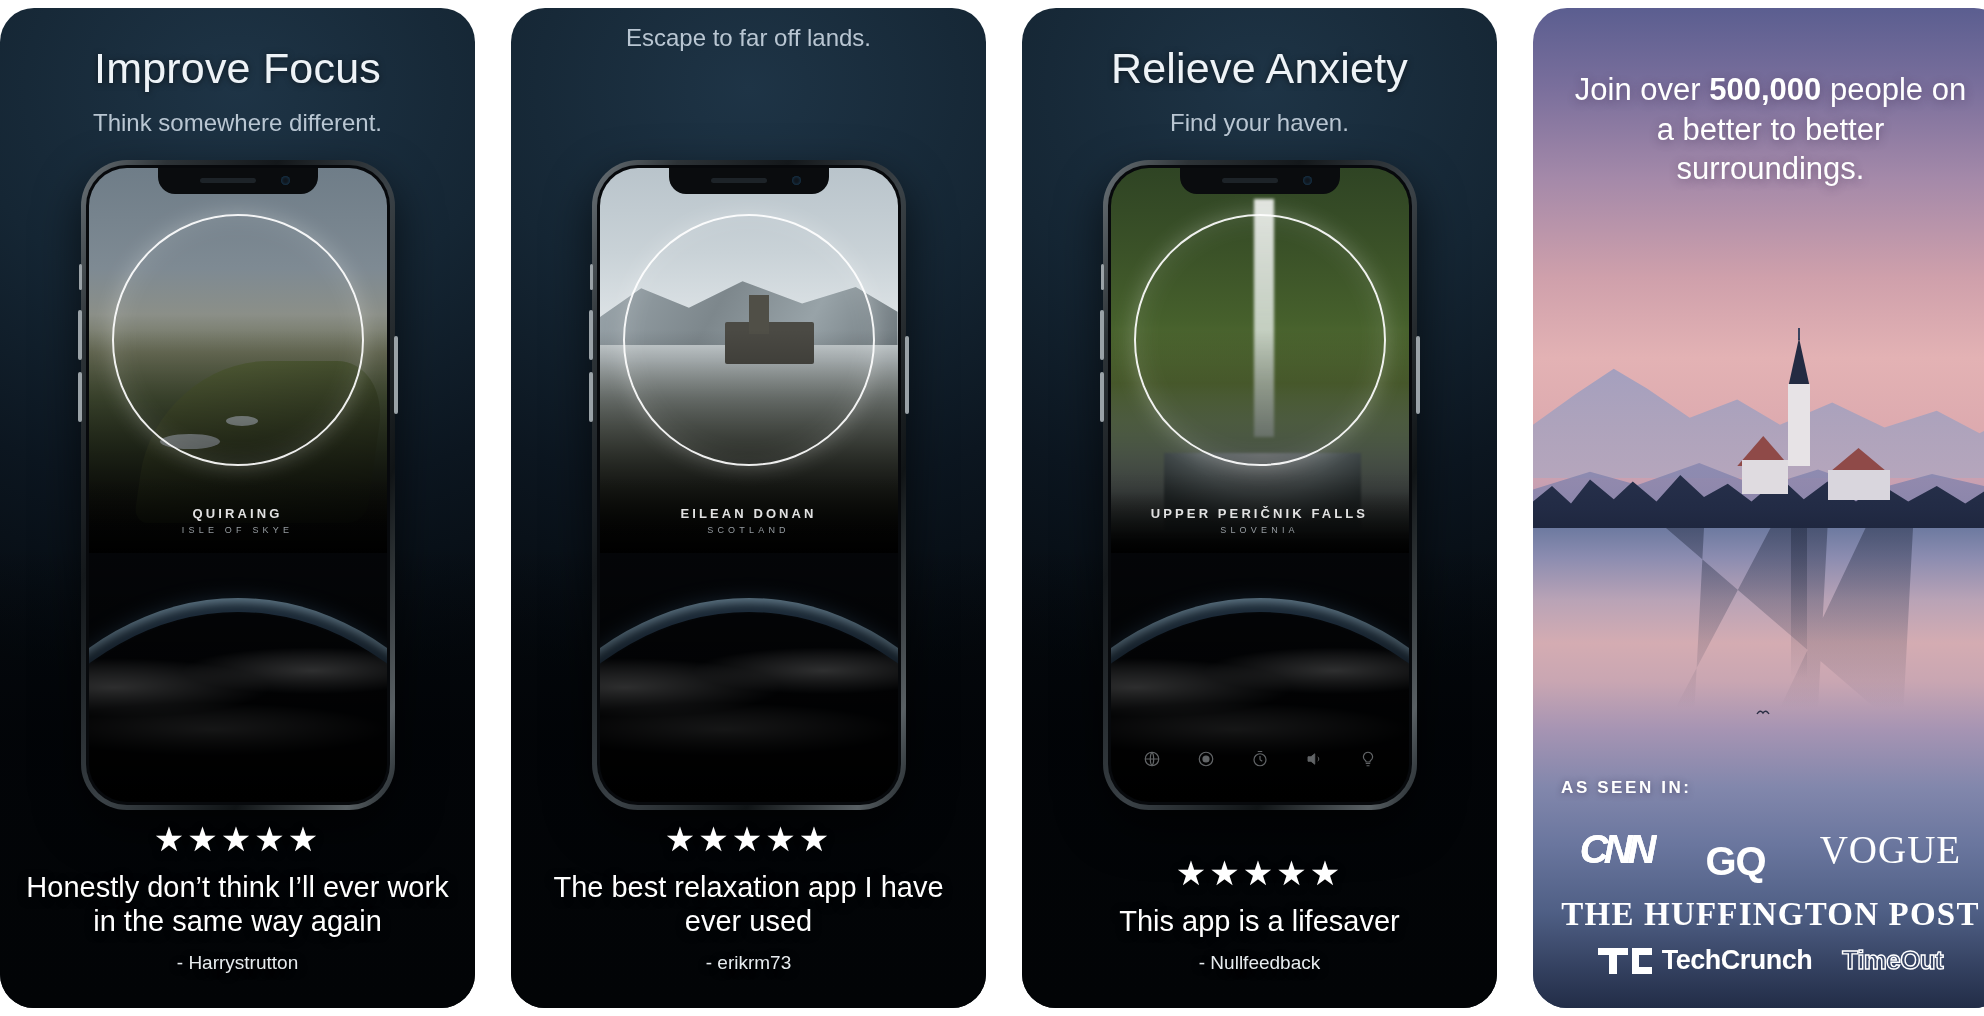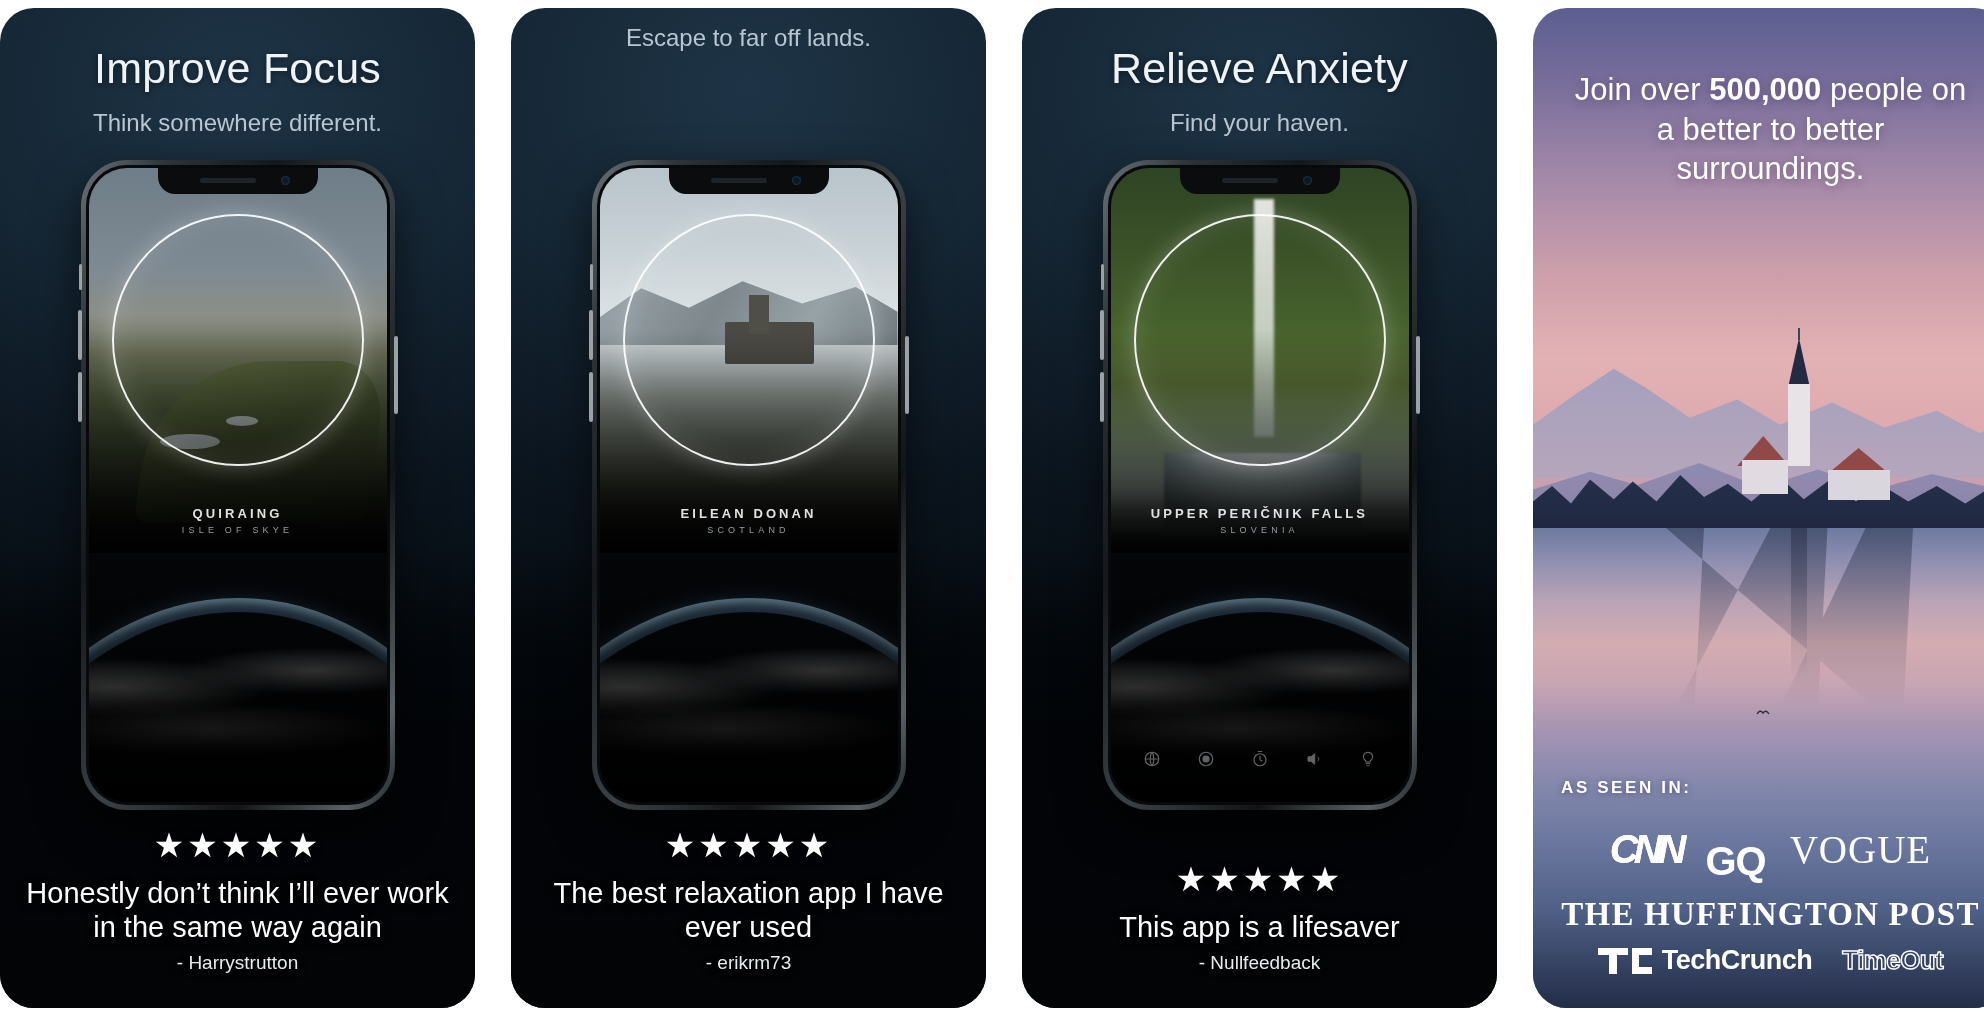--- a/index.html
+++ b/index.html
@@ -254,21 +254,21 @@
   }
   .review-text {
     margin-top: 14px;
     color: #ffffff;
     font-size: 29px;
     line-height: 1.18;
     font-weight: 400;
     text-shadow: 0 2px 10px rgba(0,0,0,.85);
   }
   .review-author {
-    margin-top: 8px;
+    margin-top: 14px;
     color: #e7ecef;
     font-size: 19px;
     font-weight: 400;
     text-shadow: 0 2px 8px rgba(0,0,0,.85);
   }
 
   
   .panel.photo-panel {
     background:
       linear-gradient(to bottom,
@@ -365,21 +365,21 @@
     font-weight: 700;
     letter-spacing: 2.6px;
     margin-bottom: 16px;
     text-shadow: 0 1px 6px rgba(40,30,60,.5);
   }
   .logo-row {
     display:flex; align-items:center; justify-content:center;
     gap: 30px;
     margin-bottom: 12px;
   }
-  .logo-row.r1 { gap: 24px; }
+  .logo-row.r1 { gap: 54px; }
   .logo-cnn {
     color:#fff; font-size:40px; font-weight:700; font-style:italic;
     letter-spacing:-5px;
     font-family:"Liberation Sans", sans-serif;
     text-shadow: 0 0 0 #fff;
     -webkit-text-stroke: 0px #fff;
   }
   .logo-gq {
     color:#fff; font-size:40px; font-weight:700; letter-spacing:-1px;
     font-family:"Liberation Sans", sans-serif;

